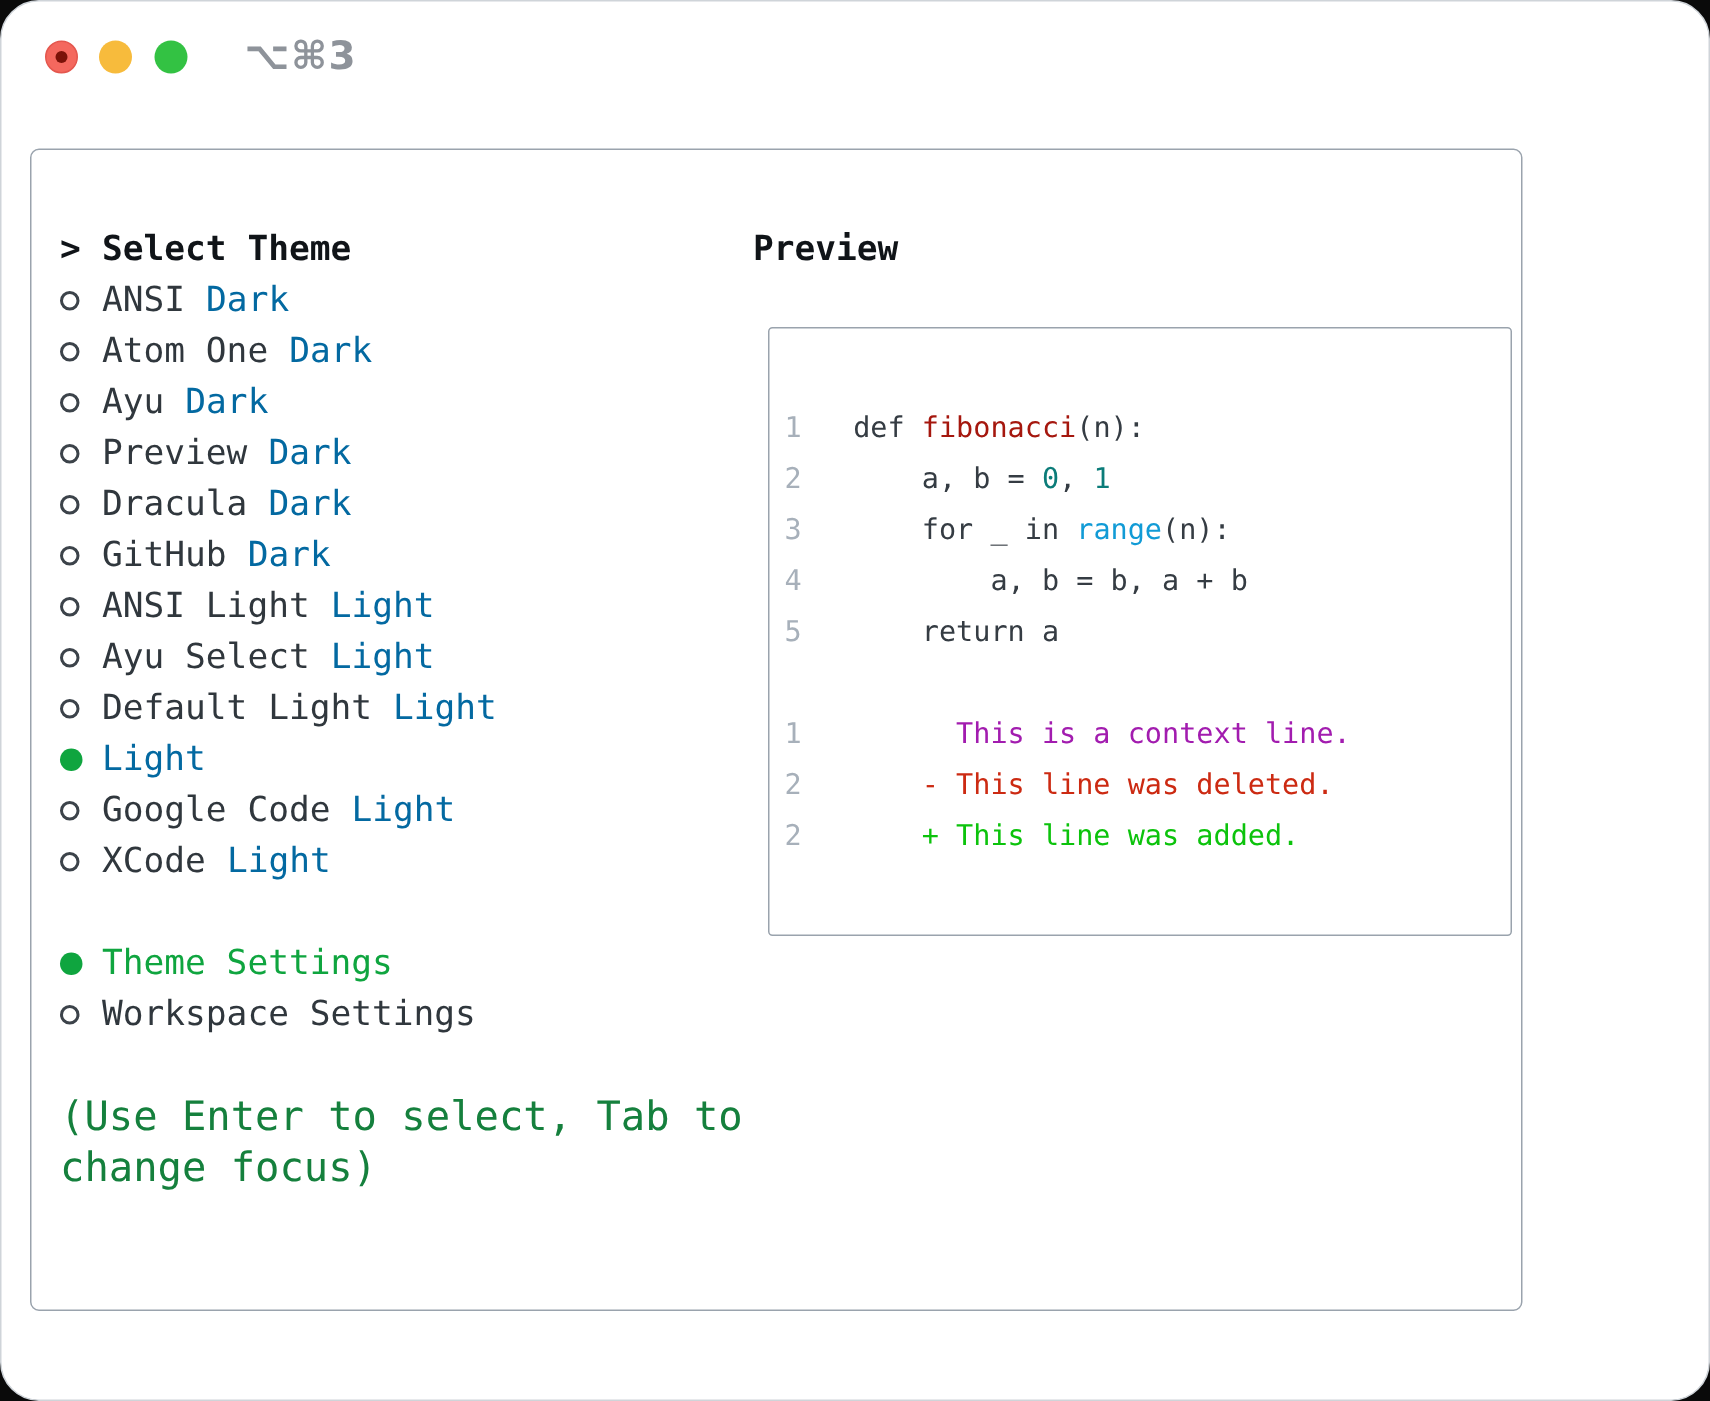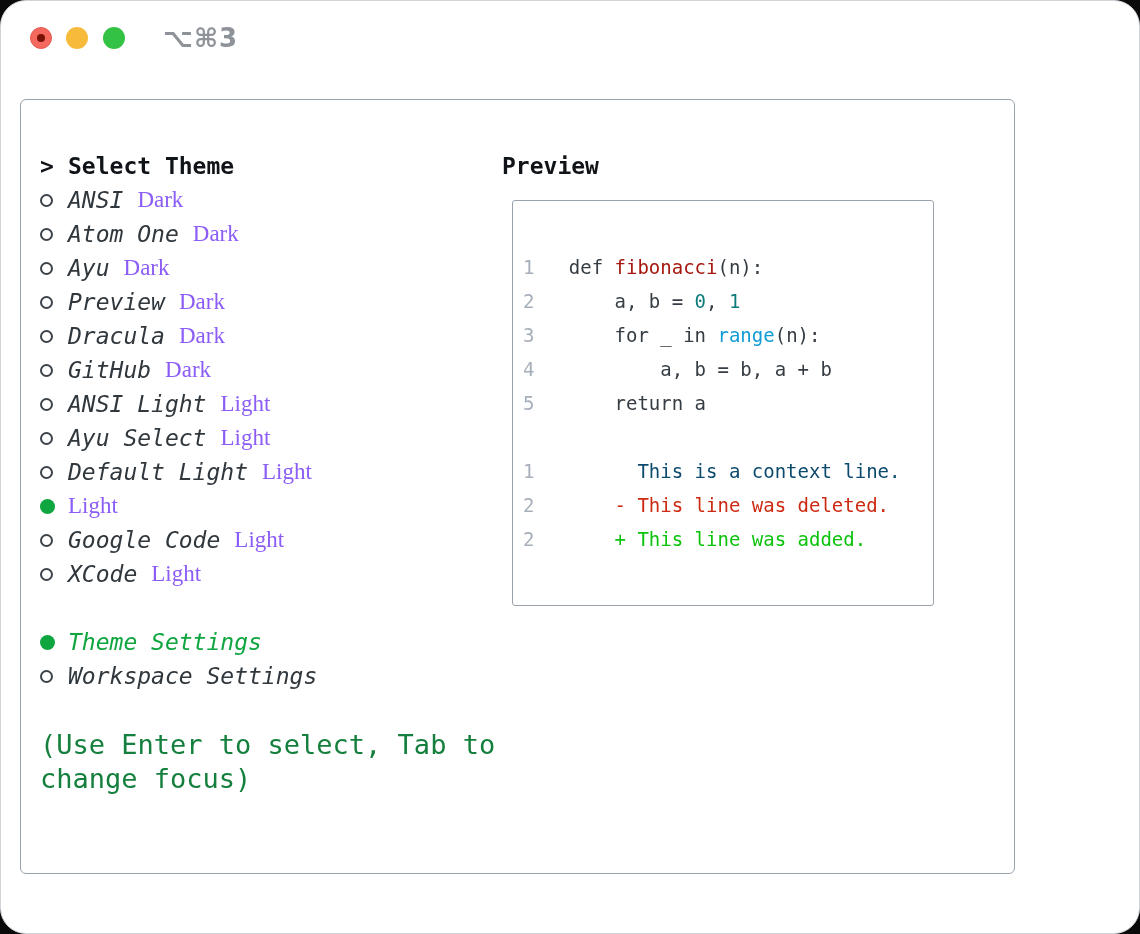--- a/index.html
+++ b/index.html
@@ -24,40 +24,40 @@
     background:#fff;border:1.5px solid #9aa3ad;border-radius:6px;box-sizing:border-box;
   }
   
   .left-col{position:absolute;left:19px;top:49px;}
   .row{height:34px;display:flex;align-items:center;font-size:23px;color:#30373d;white-space:pre;}
   .marker-col{width:28px;flex:none;display:flex;align-items:center;}
   .prompt{font-weight:700;color:#101418;}
   .hdr{font-weight:700;color:#101418;}
   .circle{width:13px;height:13px;border-radius:50%;border:2px solid #3c434a;box-sizing:border-box;}
   .circle.sel{width:15px;height:15px;border:none;background:var(--green);}
-  .tname{margin-right:14px;font-style:italic;}
+  .tname{margin-right:14px;}
   .sel-text{color:var(--green);}
-  .ttag{color:#8b5cf6;font-family:Liberation Serif, serif;}
+  .ttag{color:#0369a1;}
   .spacer{height:34px;}
   .hint{height:34px;display:flex;align-items:center;font-size:27px;color:#15803d;white-space:pre;}
   
   .preview-hdr{position:absolute;left:481px;top:49px;height:34px;display:flex;align-items:center;
     font-size:23px;font-weight:700;color:#101418;}
   .preview-box{
-    position:absolute;left:491px;top:100px;width:422px;height:406px;
+    position:absolute;left:491px;top:118px;width:496px;height:406px;
     border:1.5px solid #9aa3ad;border-radius:3px;box-sizing:border-box;background:#fff;
   }
   .code{position:absolute;left:10px;top:49px;font-size:19px;line-height:34px;white-space:pre;}
   .codeline{height:34px;}
   .ln{color:#a7b0ba;}
   .tk-code{color:#353c43;}
   .tk-function{color:var(--func-red);}
   .tk-number{color:var(--num-teal);}
   .tk-builtin{color:var(--builtin-blue);}
-  .tk-context{color:#0c4a6e;}
+  .tk-context{color:#a21caf;}
   .tk-deleted{color:var(--del-red);}
   .tk-added{color:var(--add-green);}
 </style>
 </head>
 <body>
 
 <div class="page">
 
   <span class="dot dot-red">
       <span class="inner"></span>

